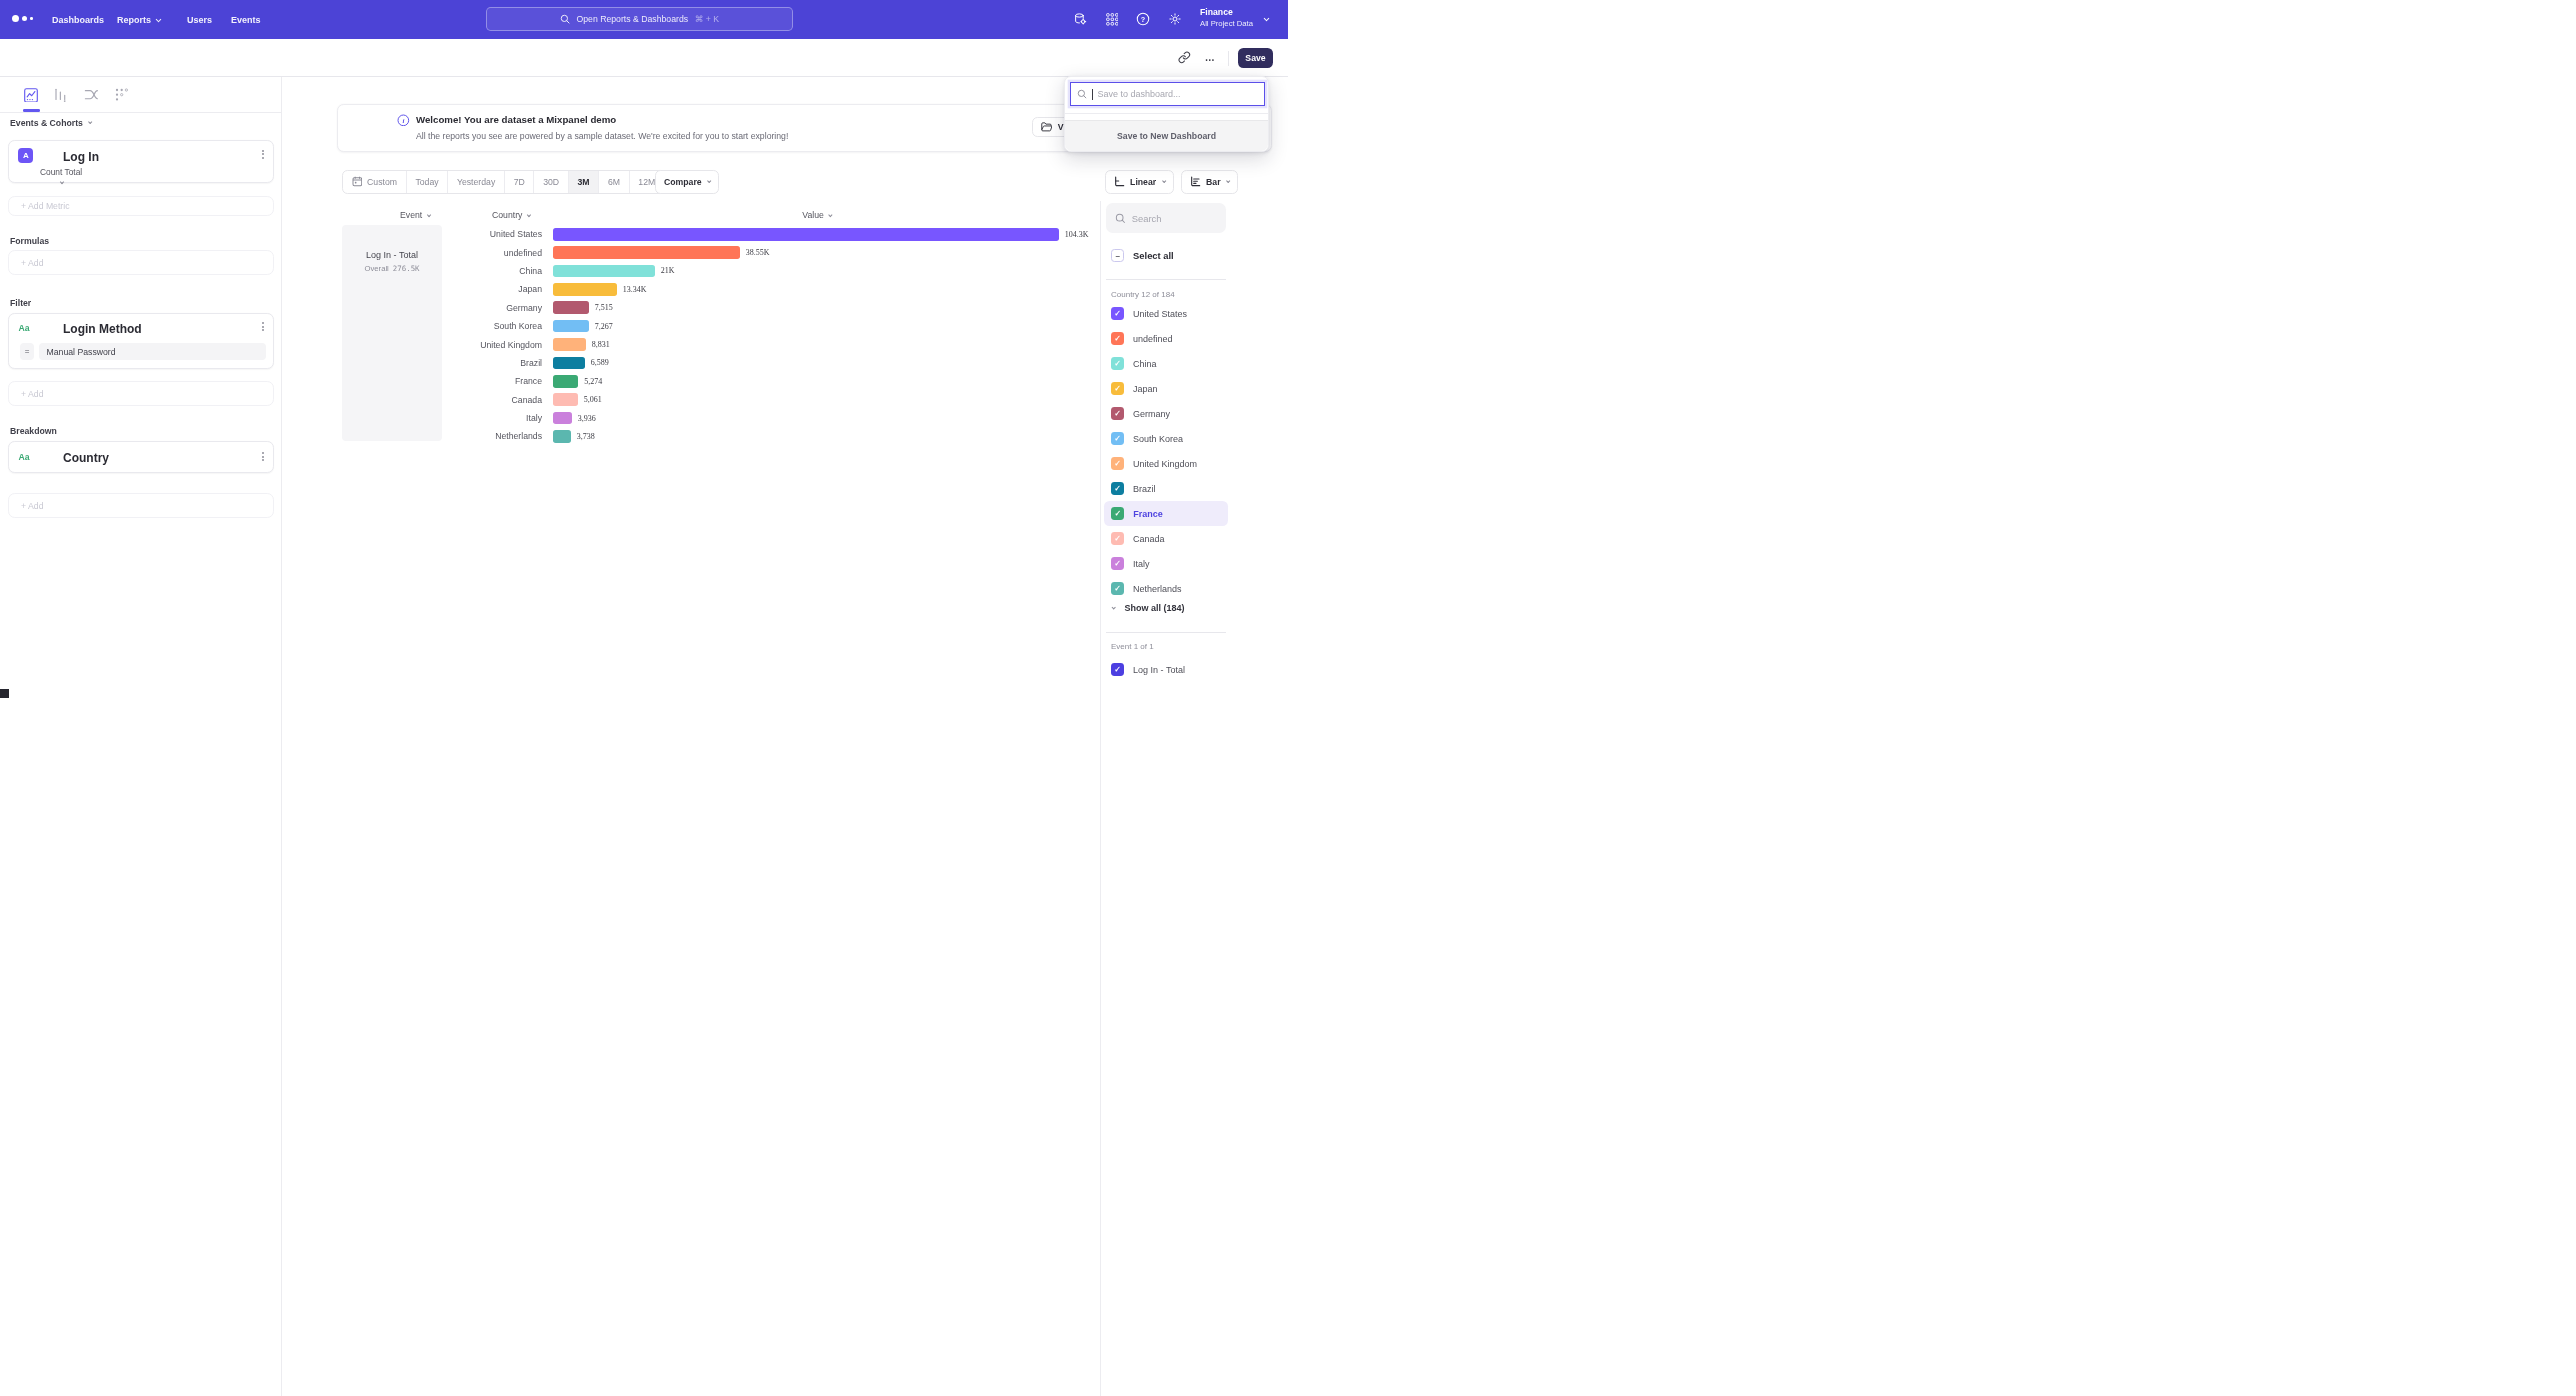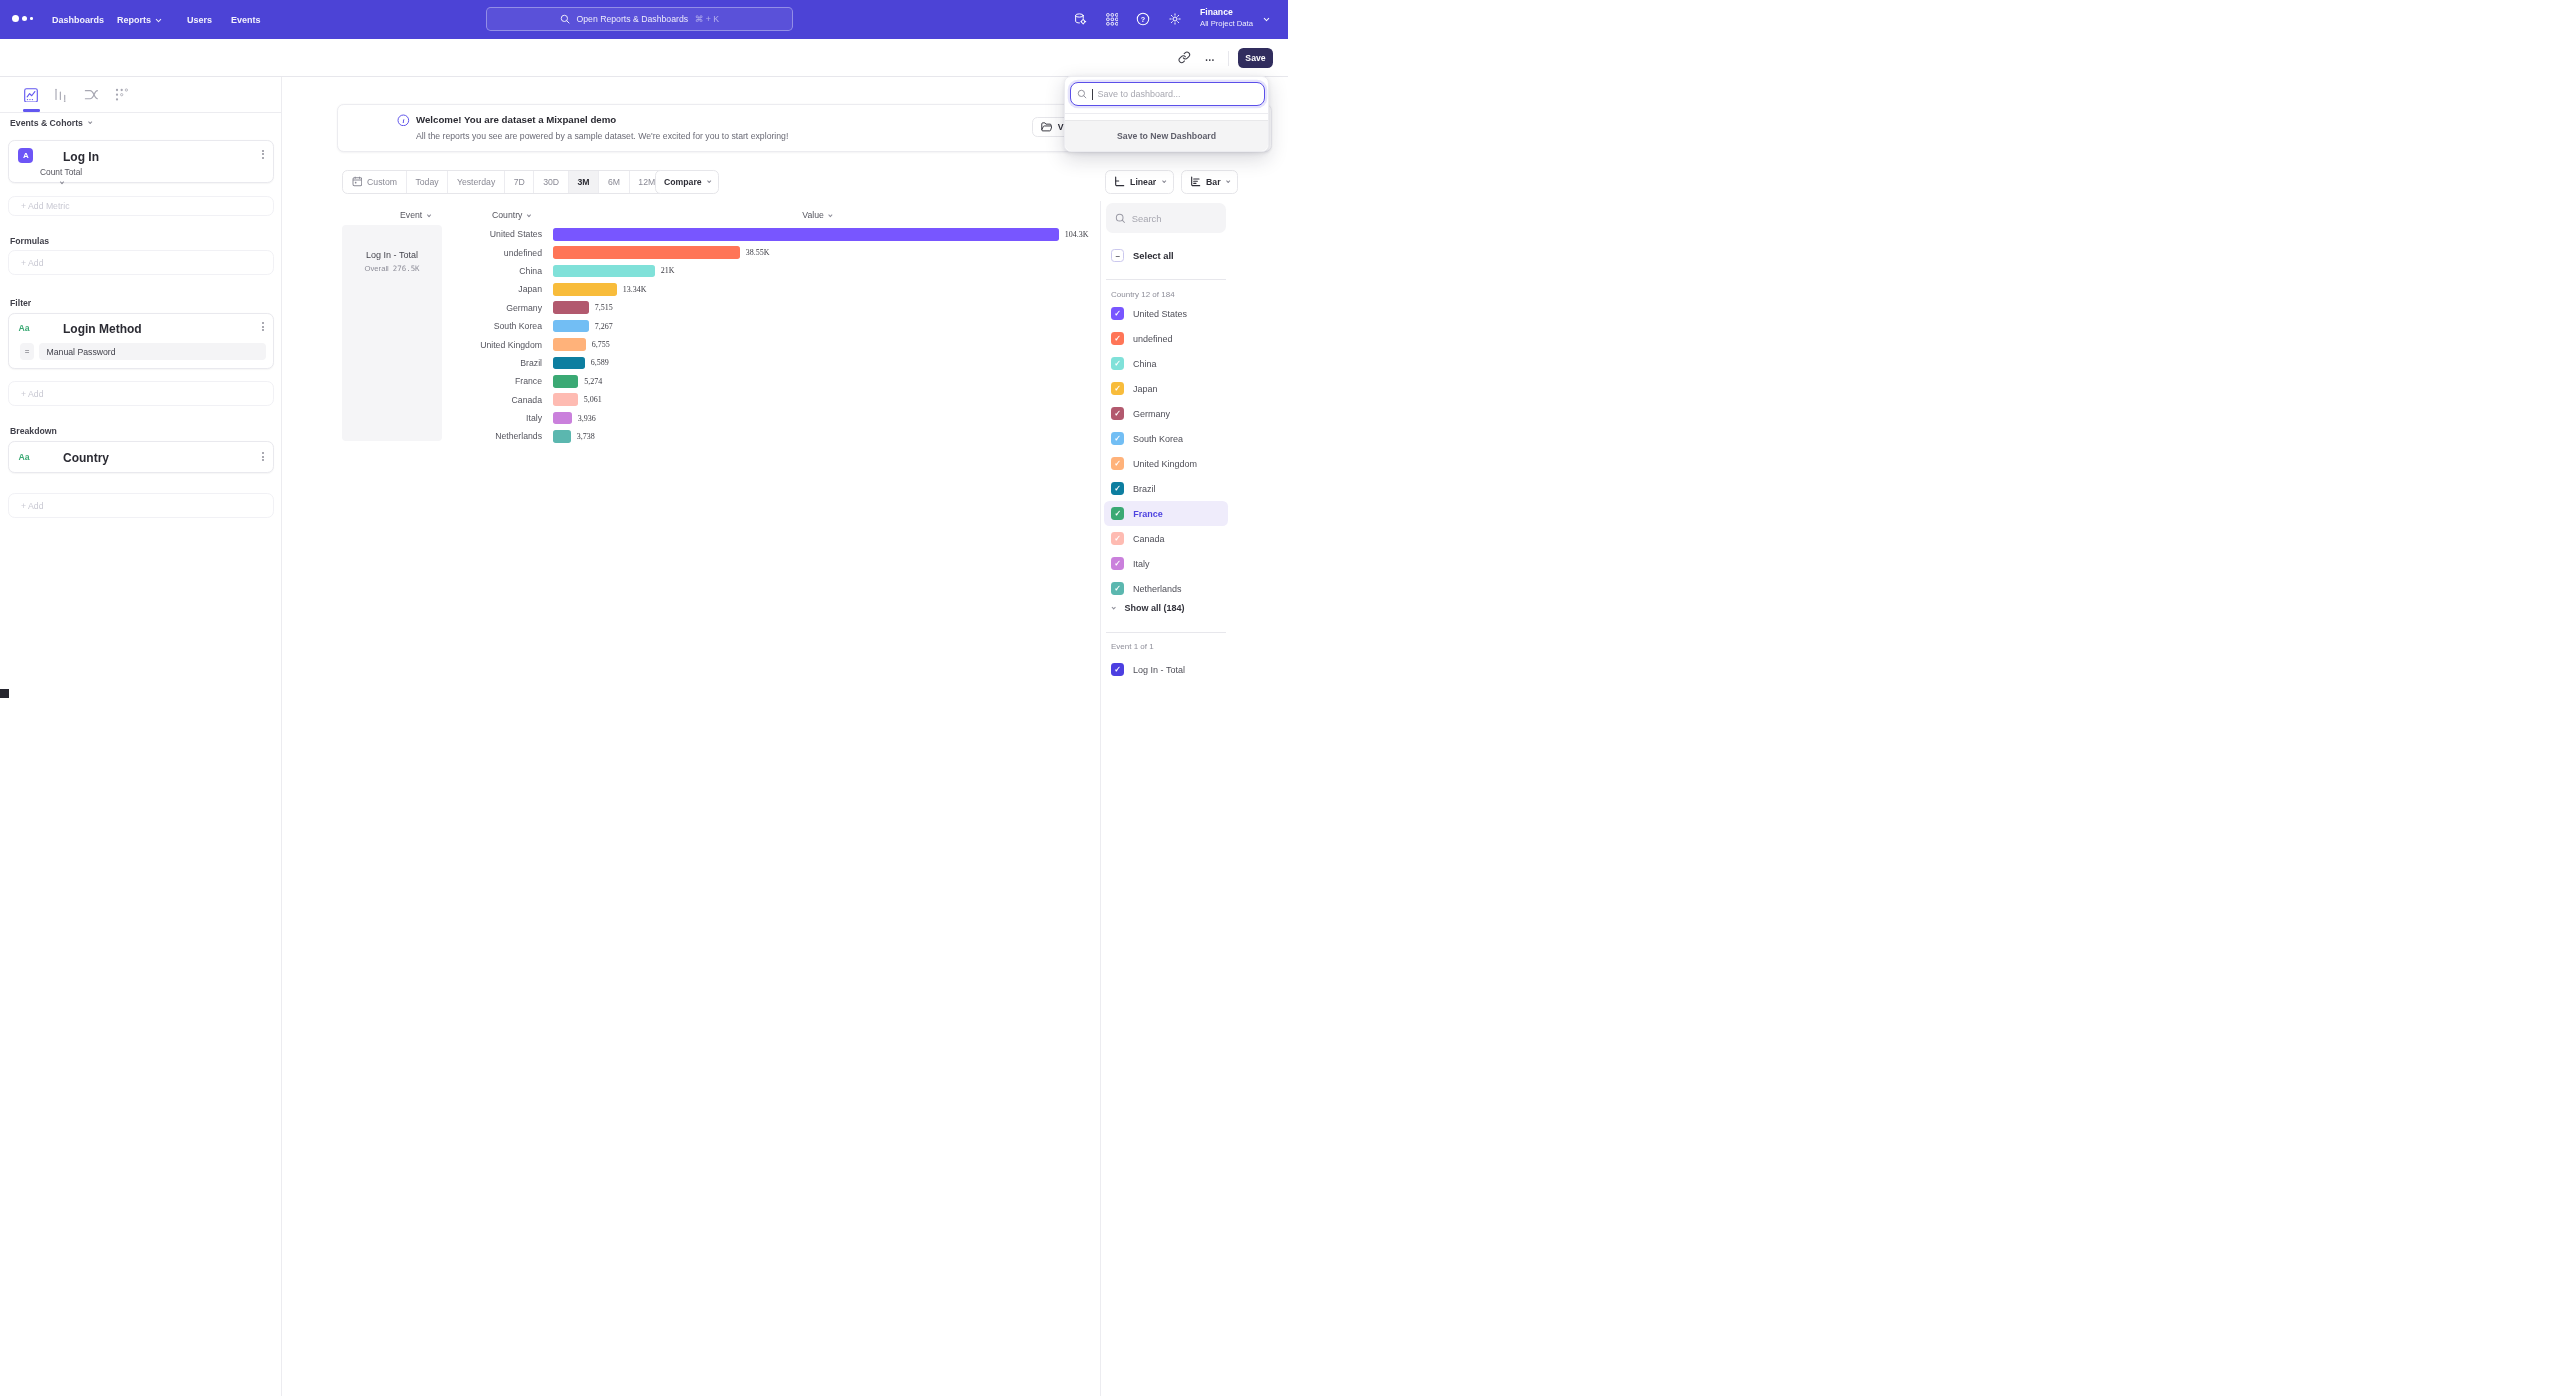--- a/index.html
+++ b/index.html
@@ -33,21 +33,21 @@
     display:flex; align-items:center; justify-content:center; cursor:pointer; z-index:11; }
   .vdiv { position:absolute; left:1228px; top:51px; height:15.4px; width:0.7px; background:#E7E7EC; z-index:11; }
   .save-btn { position:absolute; left:1238px; top:48px; width:35px; height:20px; background:#312D5E;
     color:#fff; border:none; border-radius:5.4px; font-size:8.7px; font-weight:600; cursor:pointer; z-index:11;
     font-family:"Liberation Sans",sans-serif; }
 
   
   .popup { position:absolute; left:1064px; top:76px; width:205px; height:76px; background:#fff;
     border:0.7px solid #ECECF0; border-radius:6.7px; z-index:60;
     box-shadow:0 6.7px 20px rgba(22,22,48,.16), 0 1.3px 4px rgba(22,22,48,.08); }
-  .popup-input { position:absolute; left:5.4px; top:5.4px; width:195px; height:24px; border-radius:8px;
+  .popup-input { position:absolute; left:5.4px; top:5.4px; width:195px; height:24px; border-radius:0;
     border:1.1px solid #5B4FE9; box-shadow:0 0 0 2.3px rgba(91,79,233,.16); background:#fff;
     display:flex; align-items:center; padding-left:6px; gap:4.7px; }
   .popup-input .ph { font-size:9px; color:#A7A7B0; }
   .caret { width:0.7px; height:10.7px; background:#3A3A42; }
   .popup-line { position:absolute; left:0; top:36px; width:100%; height:0.7px; background:#ECECF0; }
   .popup-foot { position:absolute; left:0; bottom:0; width:100%; height:31px; background:#F4F4F5;
     border-top:0.7px solid #E8E8EA; border-radius:0 0 6.7px 6.7px; display:flex; align-items:center;
     justify-content:center; font-size:8.7px; font-weight:700; color:#5F5F6B; cursor:pointer; }
 
   
@@ -455,21 +455,21 @@
         <span class="val">7,515</span>
       </div>
       <div class="bar-row">
         <span class="lbl">South Korea</span>
         <div class="bar" style="width: 36px; background: rgb(114, 190, 244);"></div>
         <span class="val">7,267</span>
       </div>
       <div class="bar-row">
         <span class="lbl">United Kingdom</span>
         <div class="bar" style="width: 33px; background: rgb(255, 178, 122);"></div>
-        <span class="val">6,755</span>
+        <span class="val">8,831</span>
       </div>
       <div class="bar-row">
         <span class="lbl">Brazil</span>
         <div class="bar" style="width: 32px; background: rgb(13, 126, 160);"></div>
         <span class="val">6,589</span>
       </div>
       <div class="bar-row">
         <span class="lbl">France</span>
         <div class="bar" style="width: 25.5px; background: rgb(59, 169, 116);"></div>
         <span class="val">5,274</span>

